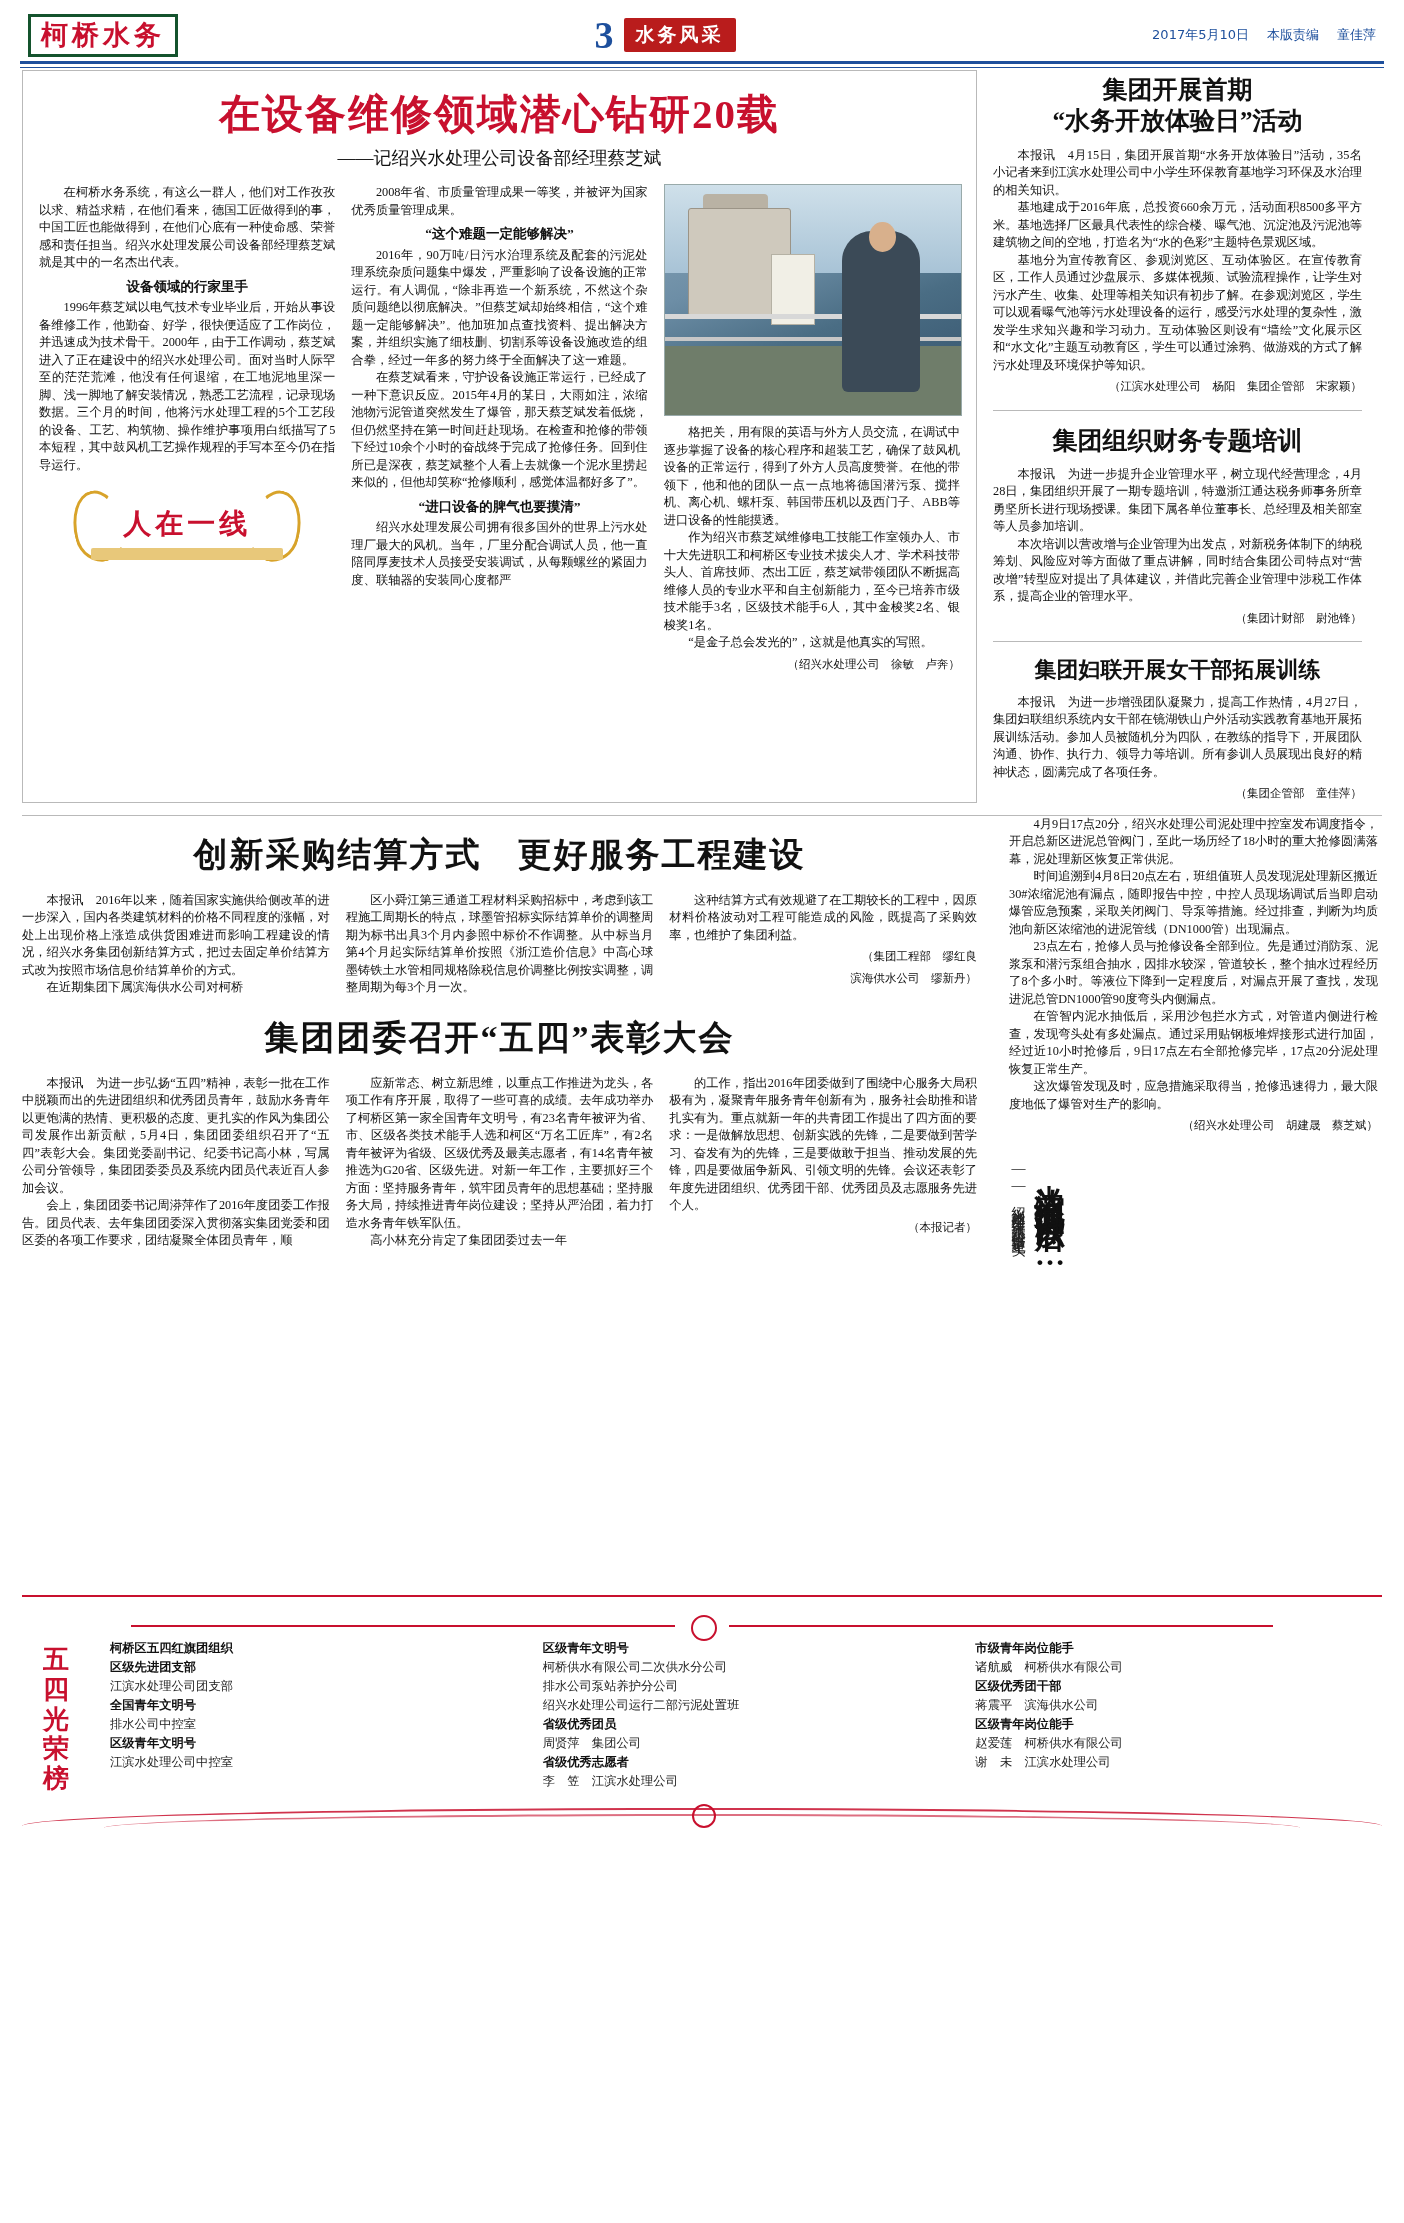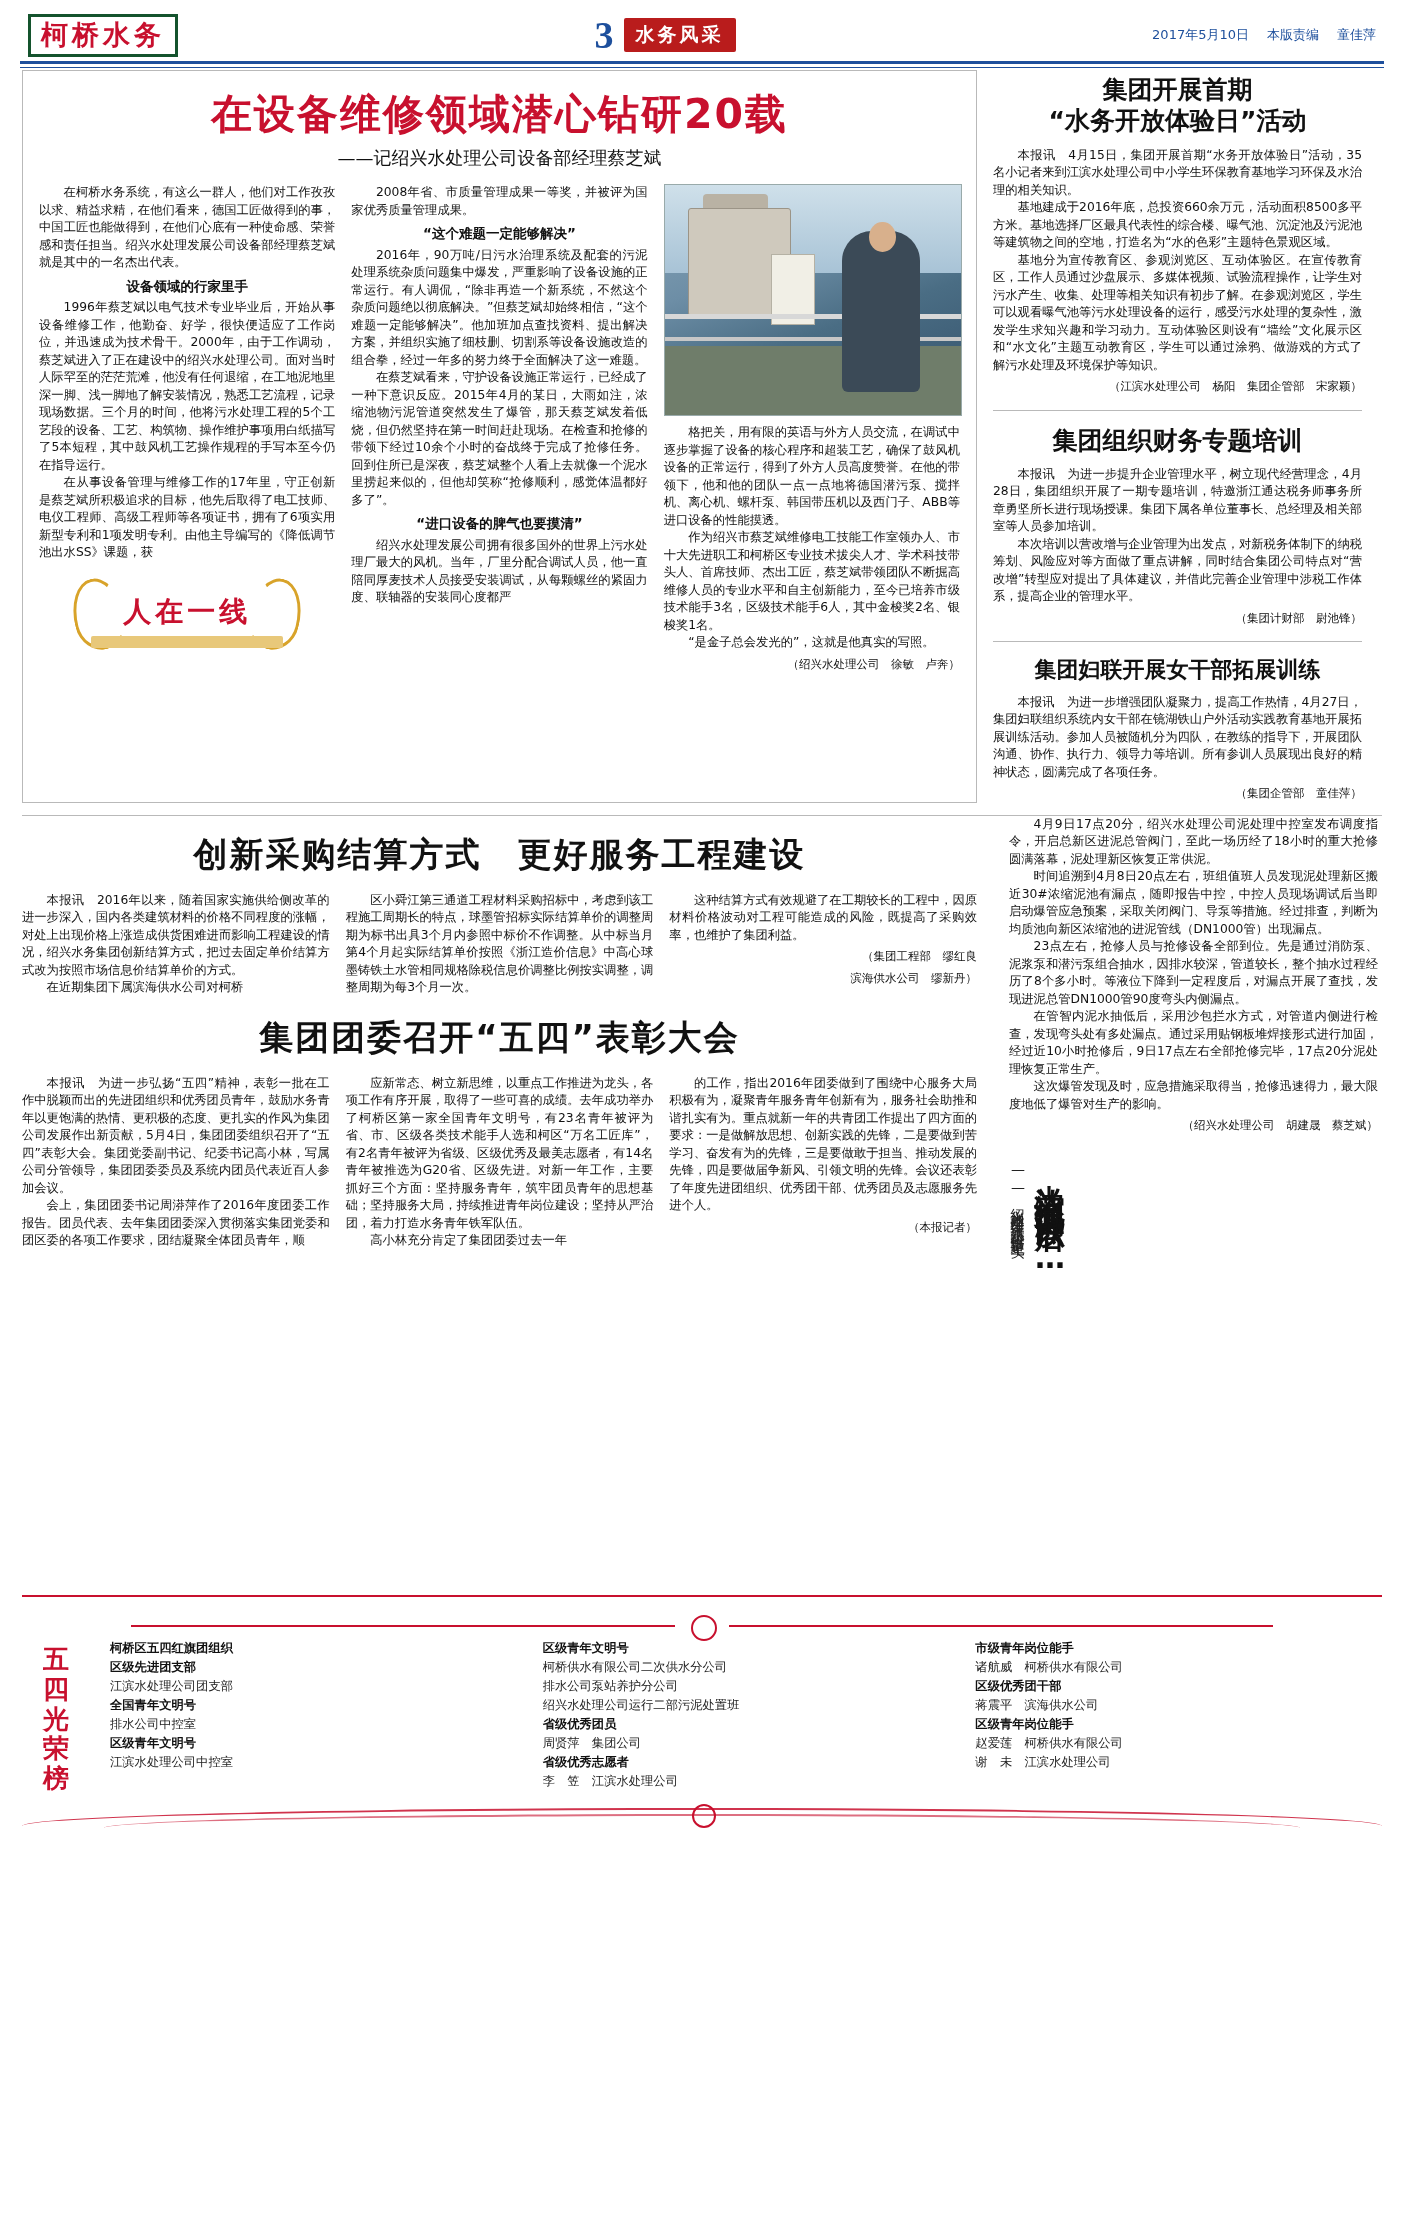--- a/index.html
+++ b/index.html
@@ -18,21 +18,21 @@
 
   
   .cn{font-family:"DejaVu Sans","Liberation Sans",sans-serif;}
   p{margin:0 0 4px 0;}
   .body-text{font-size:12.3px;line-height:17.5px;text-align:justify;text-justify:inter-ideograph;}
   .body-text p{text-indent:2em;margin:0;}
   .sub-h{font-weight:bold;font-size:13.5px;text-align:center;margin:6px 0 4px;}
   .byline{text-align:right;font-size:11.5px;margin-top:4px;}
 
   
-  .main-area{position:relative;padding:0 22px;box-sizing:border-box;}
+  .main-area{position:relative;padding:0 22px;box-sizing:border-box;font-family:Liberation Serif, serif;}
   .top-row{display:flex;gap:0;}
   .left-block{width:955px;border:1px solid #b9b9b9;box-sizing:border-box;padding:14px 16px 10px;}
   .right-rail{width:385px;padding-left:16px;box-sizing:border-box;}
 
   .headline{color:#c8102e;font-size:41px;font-weight:bold;text-align:center;letter-spacing:2px;line-height:1.15;margin:6px 0 8px;}
   .subhead{text-align:center;font-size:18px;margin-bottom:14px;}
   .art-cols{display:flex;gap:16px;}
   .col{flex:1;}
 
   .photo{width:100%;height:230px;background:linear-gradient(160deg,#8aa6b8 0%,#6d8ea6 35%,#4a6d84 60%,#33506a 100%);position:relative;overflow:hidden;border:1px solid #9aa;}
@@ -112,21 +112,20 @@
       <div class="left-block">
         <div class="headline">在设备维修领域潜心钻研20载</div>
         <div class="subhead">——记绍兴水处理公司设备部经理蔡芝斌</div>
 
         <div class="art-cols">
 
           <div class="col body-text">
             <p>在柯桥水务系统，有这么一群人，他们对工作孜孜以求、精益求精，在他们看来，德国工匠做得到的事，中国工匠也能做得到，在他们心底有一种使命感、荣誉感和责任担当。绍兴水处理发展公司设备部经理蔡芝斌就是其中的一名杰出代表。</p>
             <div class="sub-h">设备领域的行家里手</div>
             <p>1996年蔡芝斌以电气技术专业毕业后，开始从事设备维修工作，他勤奋、好学，很快便适应了工作岗位，并迅速成为技术骨干。2000年，由于工作调动，蔡芝斌进入了正在建设中的绍兴水处理公司。面对当时人际罕至的茫茫荒滩，他没有任何退缩，在工地泥地里深一脚、浅一脚地了解安装情况，熟悉工艺流程，记录现场数据。三个月的时间，他将污水处理工程的5个工艺段的设备、工艺、构筑物、操作维护事项用白纸描写了5本短程，其中鼓风机工艺操作规程的手写本至今仍在指导运行。</p>
-            <p>在从事设备管理与维修工作的17年里，守正创新是蔡芝斌所积极追求的目标，他先后取得了电工技师、电仪工程师、高级工程师等各项证书，拥有了6项实用新型专利和1项发明专利。由他主导编写的《降低调节池出水SS》课题，获</p>
             <div class="honor-badge">
               <span class="lf"></span>
               <span class="rf"></span>
               <span class="ribbon"></span>
               <span class="txt">人在一线</span>
             </div>
           </div>
 
           <div class="col body-text">
             <p>2008年省、市质量管理成果一等奖，并被评为国家优秀质量管理成果。</p>

